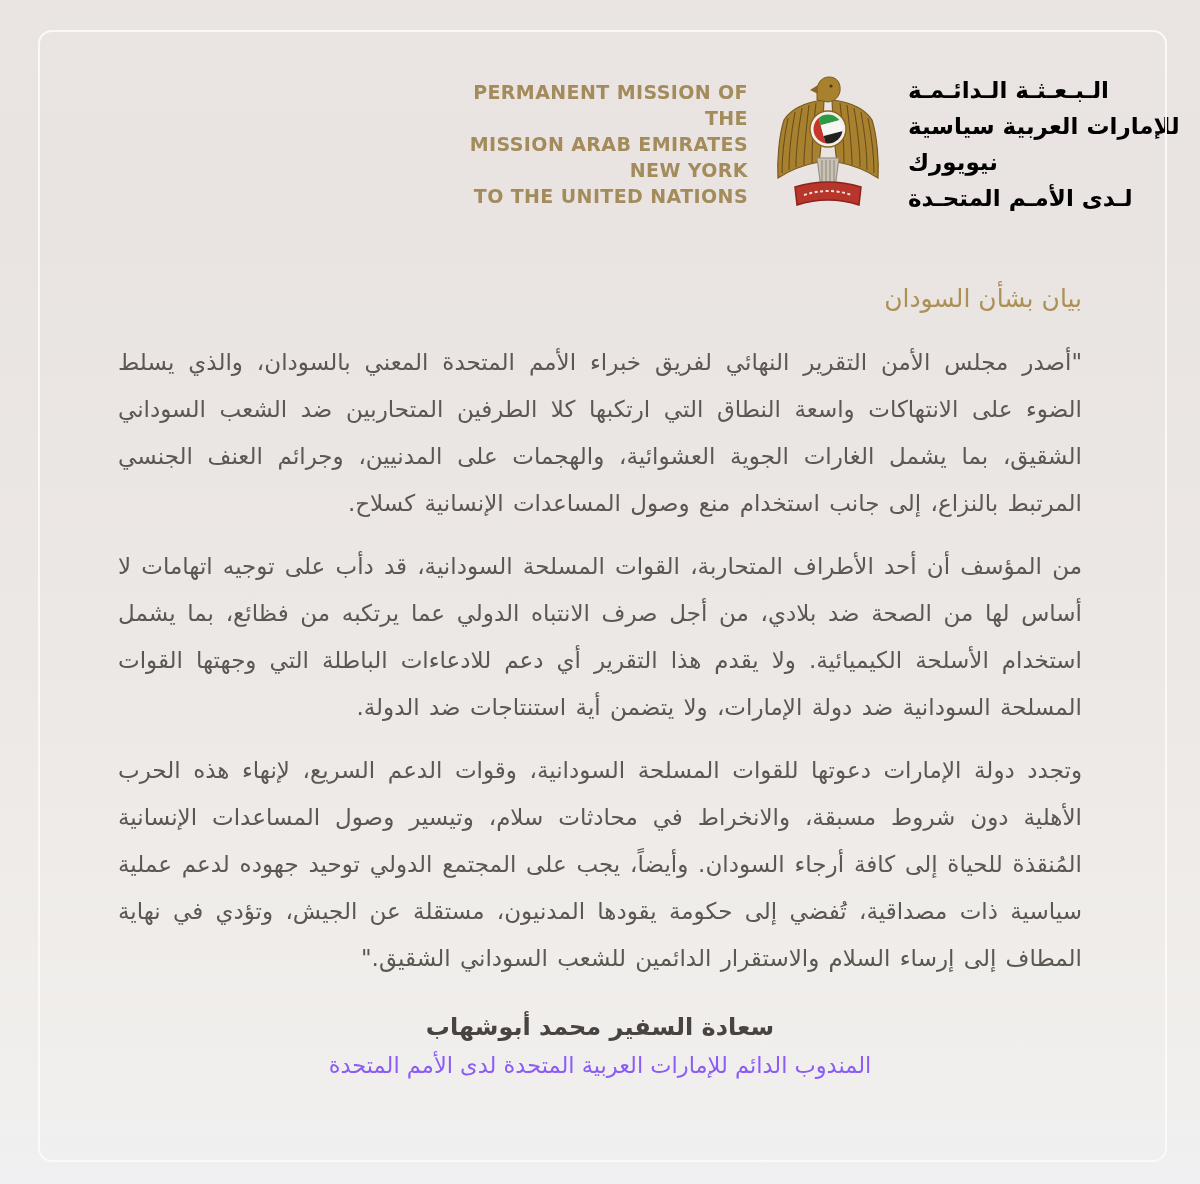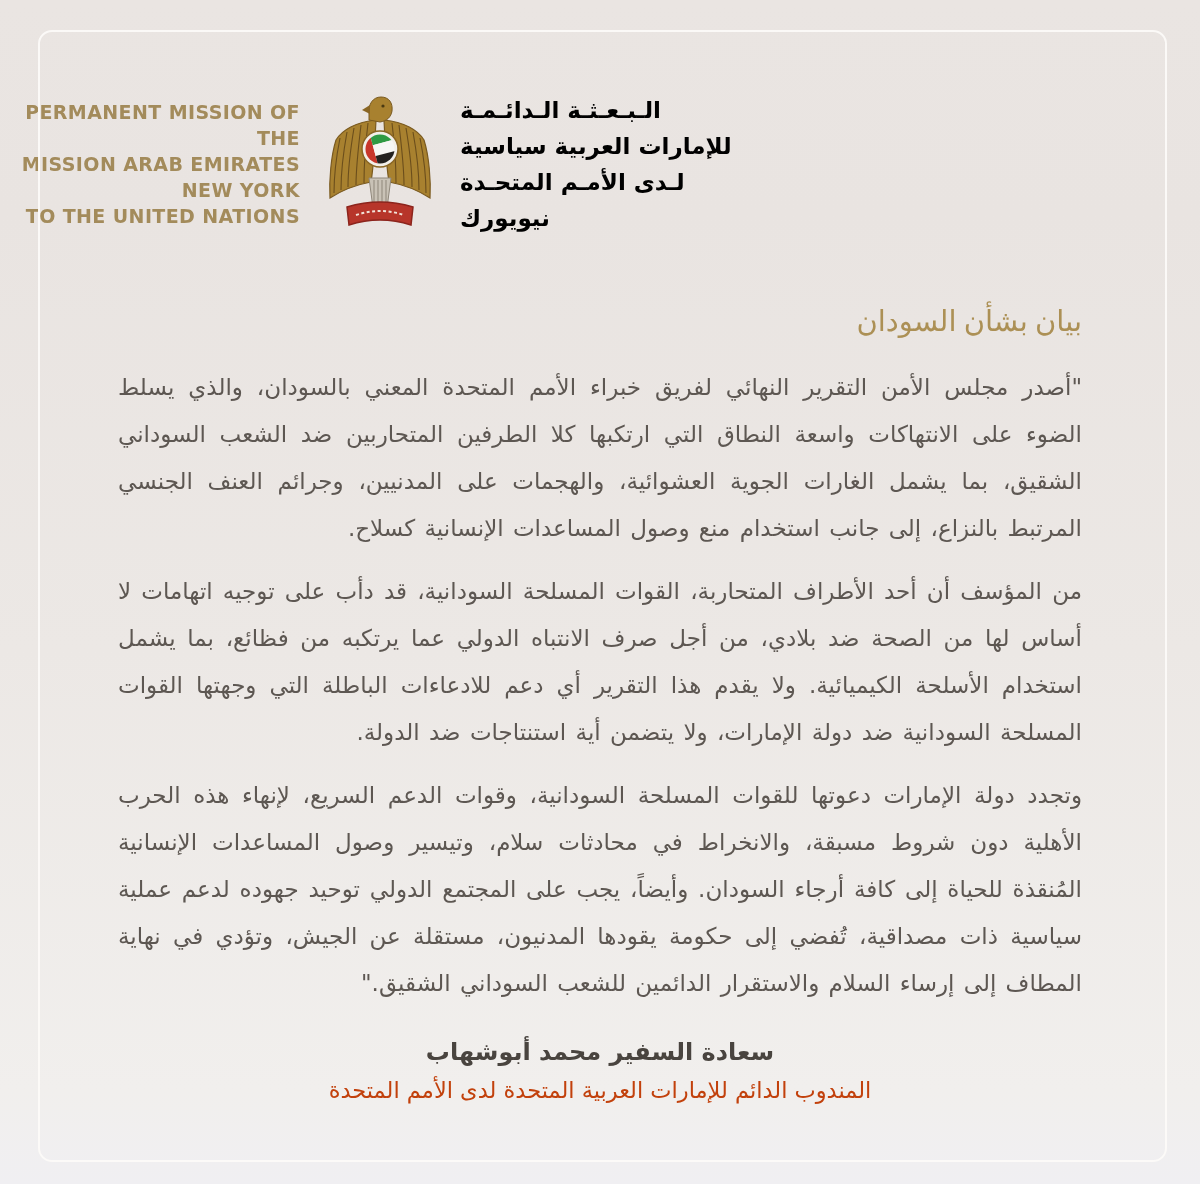--- a/index.html
+++ b/index.html
@@ -11,59 +11,59 @@
   }
   .frame{
     position:absolute;left:38px;top:30px;right:33px;bottom:22px;
     border:2px solid rgba(252,250,248,.95);
     border-radius:14px;pointer-events:none;
   }
   .sheet{position:relative;width:100%;height:100%;}
 
   
   .letterhead{
-    display:flex;align-items:center;justify-content:flex-start;
-    gap:20px;padding-top:92px;
+    display:flex;align-items:center;justify-content:flex-end;
+    gap:20px;padding-top:72px;
   }
   .mission-en{
     text-align:right;color:#a38b5b;font-weight:700;
     font-size:19px;line-height:26px;letter-spacing:.4px;
     width:300px;
   }
   .emblem-wrap{width:120px;height:140px;flex:0 0 auto;}
   .mission-ar{
     direction:rtl;text-align:left;color:#000000;font-weight:600;
     font-size:23px;line-height:36px;width:292px;
   }
 
   
   .doc-title{
     direction:rtl;
     padding:0 118px;margin-top:68px;
-    color:#ac9055;font-size:29px;font-weight:500;font-family:Liberation Serif, serif;
+    color:#ac9055;font-size:25px;font-weight:500;
   }
   .body-text{
     direction:rtl;
     padding:0 118px;margin-top:26px;
     color:#5d5752;font-size:23px;line-height:47px;
     word-spacing:2px;
   }
   .body-text p{
     margin:0 0 16px 0;
     text-align:justify;text-align-last:right;
   }
 
   
   .signature{
     direction:rtl;text-align:center;
     width:-moz-fit-content;width:fit-content;
     margin:26px auto 0 auto;
   }
   .sig-name{color:#49443f;font-weight:700;font-size:24px;line-height:38px;}
-  .sig-role{color:#c2410c;font-size:22.5px;line-height:38px;}
+  .sig-role{color:#8b5cf6;font-size:22.5px;line-height:38px;}
 </style>
 </head>
 <body>
 
 <div class="sheet">
 
   <div class="frame"></div>
 
   <div class="letterhead">
 
@@ -111,22 +111,22 @@
         </g>
 
         <path d="M27,113 Q60,103 93,113 L91,131 Q60,121 29,131 Z" fill="#b7352a" stroke="#8c241c" stroke-width="1.5"></path>
         <path d="M36,121 Q60,113 84,121" stroke="#f1e3d9" stroke-width="2" fill="none" stroke-dasharray="3 2.5"></path>
       </svg>
     </div>
 
     <div class="mission-ar">
       <div>الـبـعـثـة الـدائـمـة</div>
       <div>للإمارات العربية سياسية</div>
+      <div>نيويورك</div>
       <div>لـدى الأمـم المتحـدة</div>
-      <div>نيويورك</div>
     </div>
   </div>
 
   <div class="doc-title">بيان بشأن السودان</div>
 
   <div class="body-text">
     <p>"أصدر مجلس الأمن التقرير النهائي لفريق خبراء الأمم المتحدة المعني بالسودان، والذي يسلط الضوء على الانتهاكات واسعة النطاق التي ارتكبها كلا الطرفين المتحاربين ضد الشعب السوداني الشقيق، بما يشمل الغارات الجوية العشوائية، والهجمات على المدنيين، وجرائم العنف الجنسي المرتبط بالنزاع، إلى جانب استخدام منع وصول المساعدات الإنسانية كسلاح.</p>
     <p>من المؤسف أن أحد الأطراف المتحاربة، القوات المسلحة السودانية، قد دأب على توجيه اتهامات لا أساس لها من الصحة ضد بلادي، من أجل صرف الانتباه الدولي عما يرتكبه من فظائع، بما يشمل استخدام الأسلحة الكيميائية. ولا يقدم هذا التقرير أي دعم للادعاءات الباطلة التي وجهتها القوات المسلحة السودانية ضد دولة الإمارات، ولا يتضمن أية استنتاجات ضد الدولة.</p>
     <p>وتجدد دولة الإمارات دعوتها للقوات المسلحة السودانية، وقوات الدعم السريع، لإنهاء هذه الحرب الأهلية دون شروط مسبقة، والانخراط في محادثات سلام، وتيسير وصول المساعدات الإنسانية المُنقذة للحياة إلى كافة أرجاء السودان. وأيضاً، يجب على المجتمع الدولي توحيد جهوده لدعم عملية سياسية ذات مصداقية، تُفضي إلى حكومة يقودها المدنيون، مستقلة عن الجيش، وتؤدي في نهاية المطاف إلى إرساء السلام والاستقرار الدائمين للشعب السوداني الشقيق."</p>
   </div>

